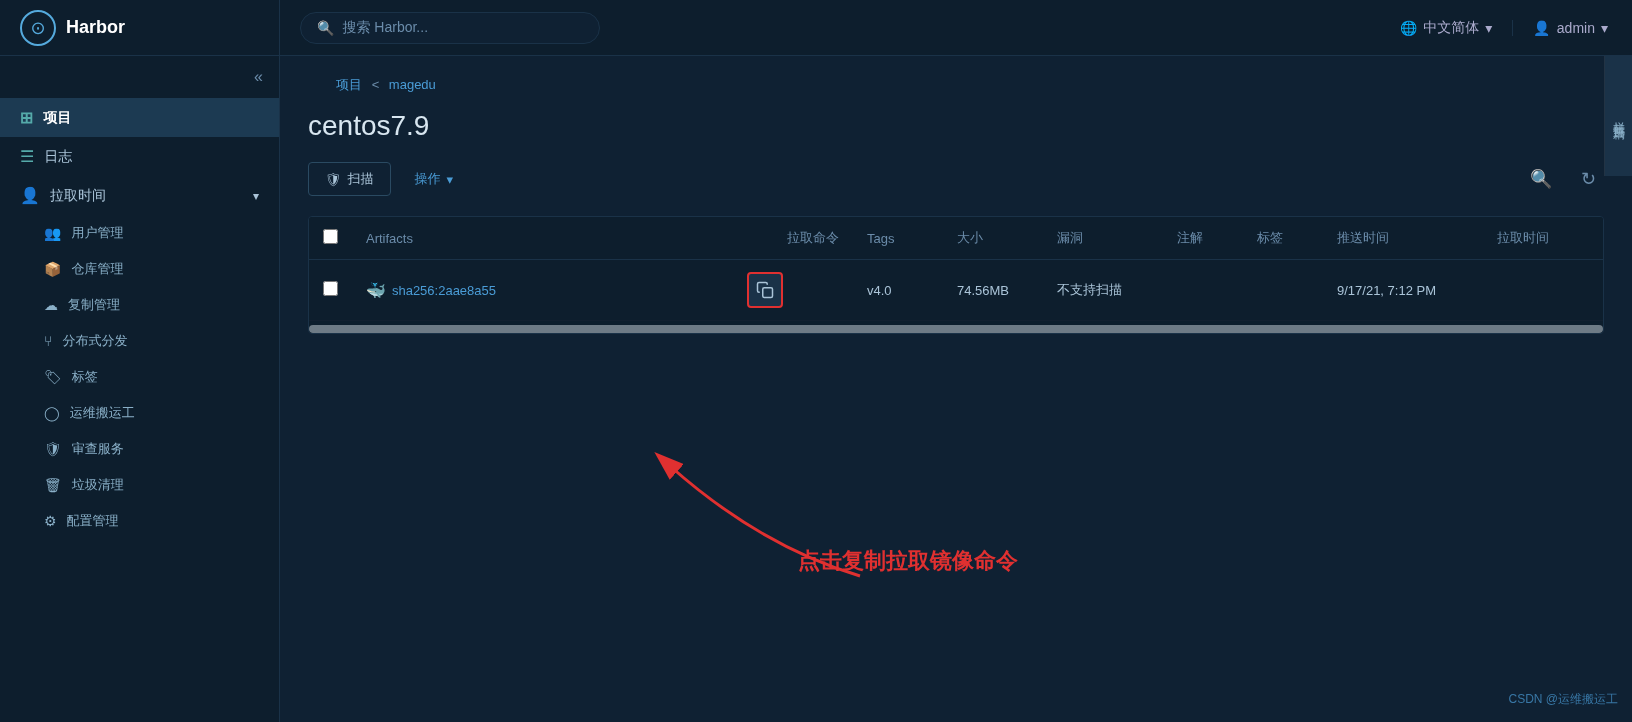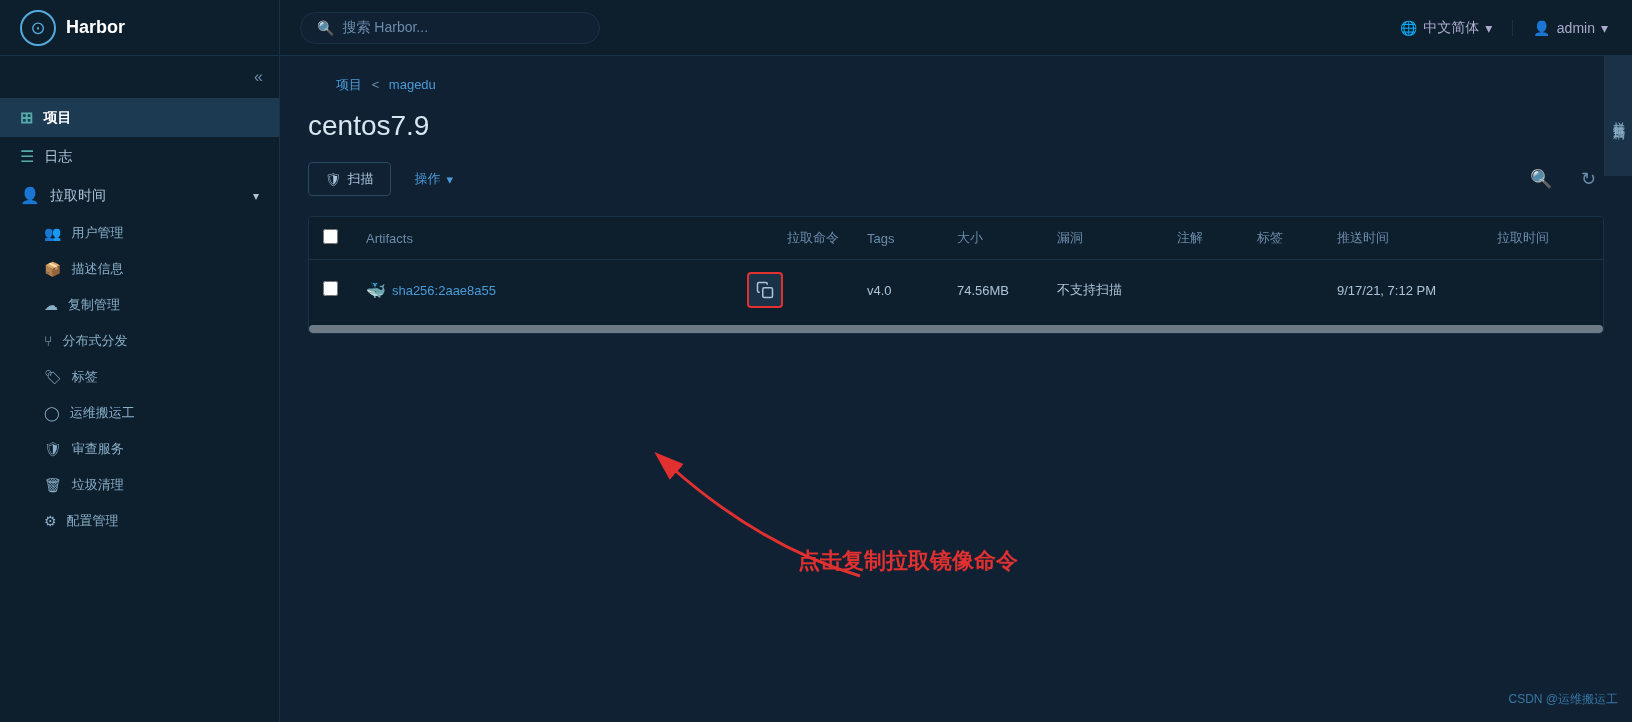--- a/index.html
+++ b/index.html
@@ -238,21 +238,21 @@
       <span>拉取时间</span>
       <span class="arrow">▾</span>
     </div>
 
     <div class="sidebar-sub-item">
       <span class="icon">👥</span>
       <span>用户管理</span>
     </div>
     <div class="sidebar-sub-item">
       <span class="icon">📦</span>
-      <span>描述信息</span>
+      <span>仓库管理</span>
     </div>
     <div class="sidebar-sub-item">
       <span class="icon">☁</span>
       <span>复制管理</span>
     </div>
     <div class="sidebar-sub-item">
       <span class="icon">⑂</span>
       <span>分布式分发</span>
     </div>
     <div class="sidebar-sub-item">

